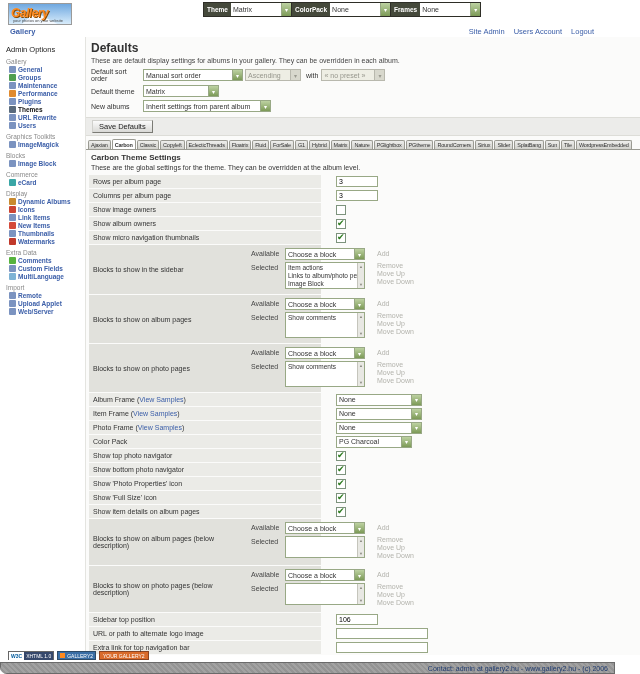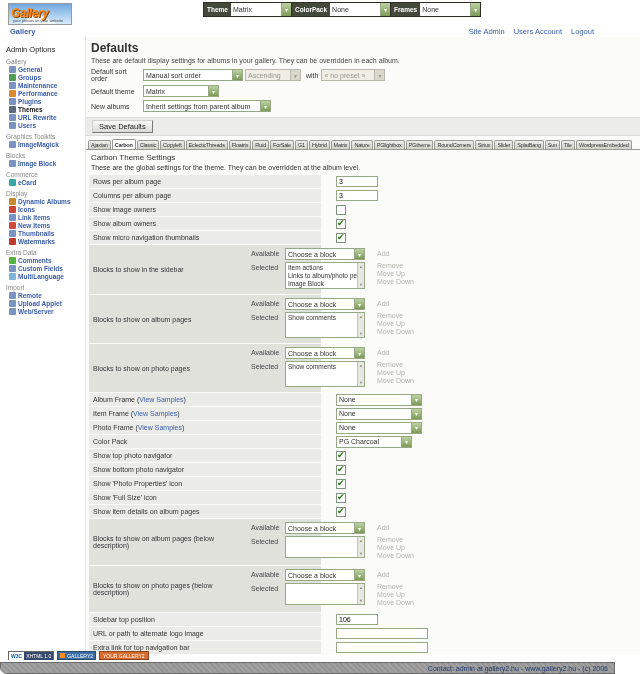--- a/index.html
+++ b/index.html
@@ -79,21 +79,21 @@
          border:1px solid; border-color:#d0d0cc #7a7a74 #7a7a74 #d0d0cc; padding:1px 6px; color:#222; }
 
   .tabs { display:flex; list-style:none; margin:2px 0 0; padding:0 0 0 2px;
           border-bottom:1px solid #9a9a92; overflow:hidden; align-items:flex-end; height:12px; }
   .tab { font-size:5.5px; padding:1px 2px; background:linear-gradient(#eeeeec,#d1d1cc);
          border:1px solid #9a9a92; border-bottom:none; border-radius:2px 2px 0 0;
          margin-right:1px; white-space:nowrap; color:#333; flex:none; letter-spacing:-0.2px; }
   .tab.active { background:#fff; font-weight:bold; padding-top:2px; }
 
   .section-head { padding:3px 5px 2px; }
-  .sec-title { font-size:8px; font-weight:normal; }
+  .sec-title { font-size:8px; font-weight:bold; }
   .sec-desc { font-size:7px; margin-top:2px; }
 
   .settings { padding:2px 0 0 3px; }
   .s-row { position:relative; margin-bottom:1px; min-height:13px; display:flex;
            align-items:center; font-size:7px; }
   .s-row::before { content:""; position:absolute; left:0; top:0; bottom:0; width:232px; background:#ebebe7; }
   .s-row.dark::before { background:#e1e1dc; }
   .s-label { position:relative; z-index:1; width:232px; padding:0 4px; flex:none; color:#333; }
   .s-ctrl { position:relative; z-index:1; margin-left:15px; display:flex; align-items:center; }
   .s-row.chooser { padding:3px 0; align-items:center; }

